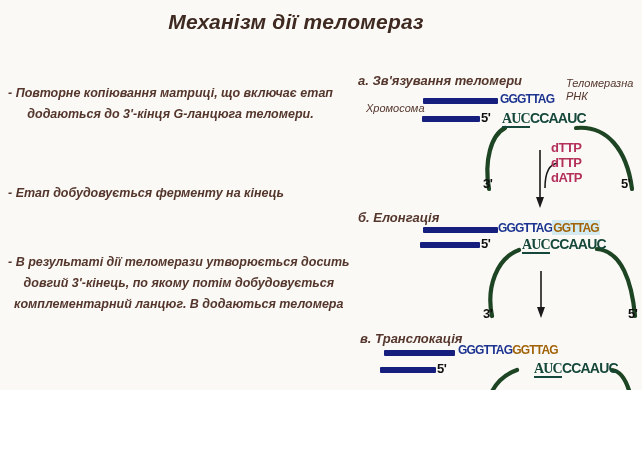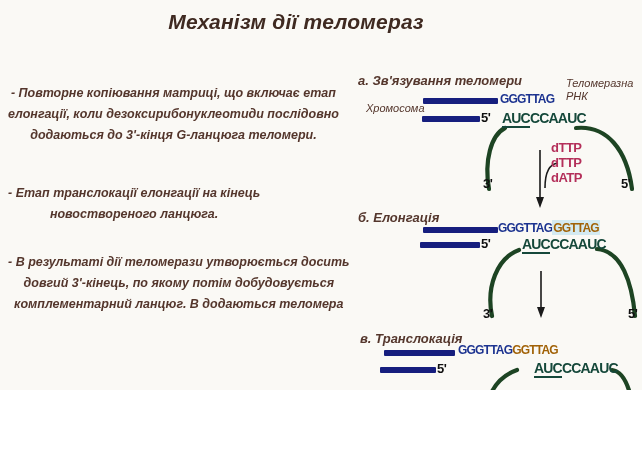--- a/index.html
+++ b/index.html
@@ -31,21 +31,21 @@
   .seq{
     position:absolute;font-weight:bold;font-size:12px;letter-spacing:-0.8px;
     color:#1c3390;white-space:nowrap;
   }
   .seq .new{color:#a16207;}
   .seq .new.hl{background:#d4eaf1;padding:1px 1px 0 1px;}
   .rna{
     position:absolute;font-weight:bold;font-size:14px;letter-spacing:-0.8px;
     color:#15483a;white-space:nowrap;
   }
-  .u{border-bottom:2px solid currentColor;}
+  .u{border-bottom:2px solid currentColor;font-family:Liberation Serif, serif;}
   .prime{
     position:absolute;font-weight:bold;font-size:13px;color:#101010;
     letter-spacing:-0.5px;white-space:nowrap;
   }
   .ntp-stack{
     position:absolute;left:551px;top:140px;
     font-weight:bold;font-size:13px;letter-spacing:-0.5px;
     color:#b42f5a;line-height:15px;
   }
   .strokes{position:absolute;left:0;top:0;pointer-events:none;}
@@ -53,26 +53,24 @@
 </head>
 <body>
 
 <div class="canvas">
 
   <h1 class="title">Механізм дії теломераз</h1>
 
   <div>
     <p class="para" style="top:83px">
       <span style="display:block">- Повторне копіювання матриці, що включає етап</span>
-      <span style="display:block">елонгації, коли дезоксирибонуклеотиди послідовно</span>
       <span style="display:block">додаються до 3'-кінця G-ланцюга теломери.</span>
     </p>
     <p class="para" style="top:183px">
-      <span style="display:block">- Етап транслокації елонгації на кінець</span>
-      <span style="display:block">новоствореного ланцюга.</span>
+      <span style="display:block">- Етап добудовується ферменту на кінець</span>
     </p>
     <p class="para" style="top:252px">
       <span style="display:block">- В результаті дії теломерази утворюється досить</span>
       <span style="display:block">довгий 3'-кінець, по якому потім добудовується</span>
       <span style="display:block">комплементарний ланцюг. В додаються теломера</span>
     </p>
   </div>
 
   <svg class="strokes" width="642" height="450" viewBox="0 0 642 450">
     <g stroke="#1d4423" stroke-width="4.2" fill="none" stroke-linecap="round">

